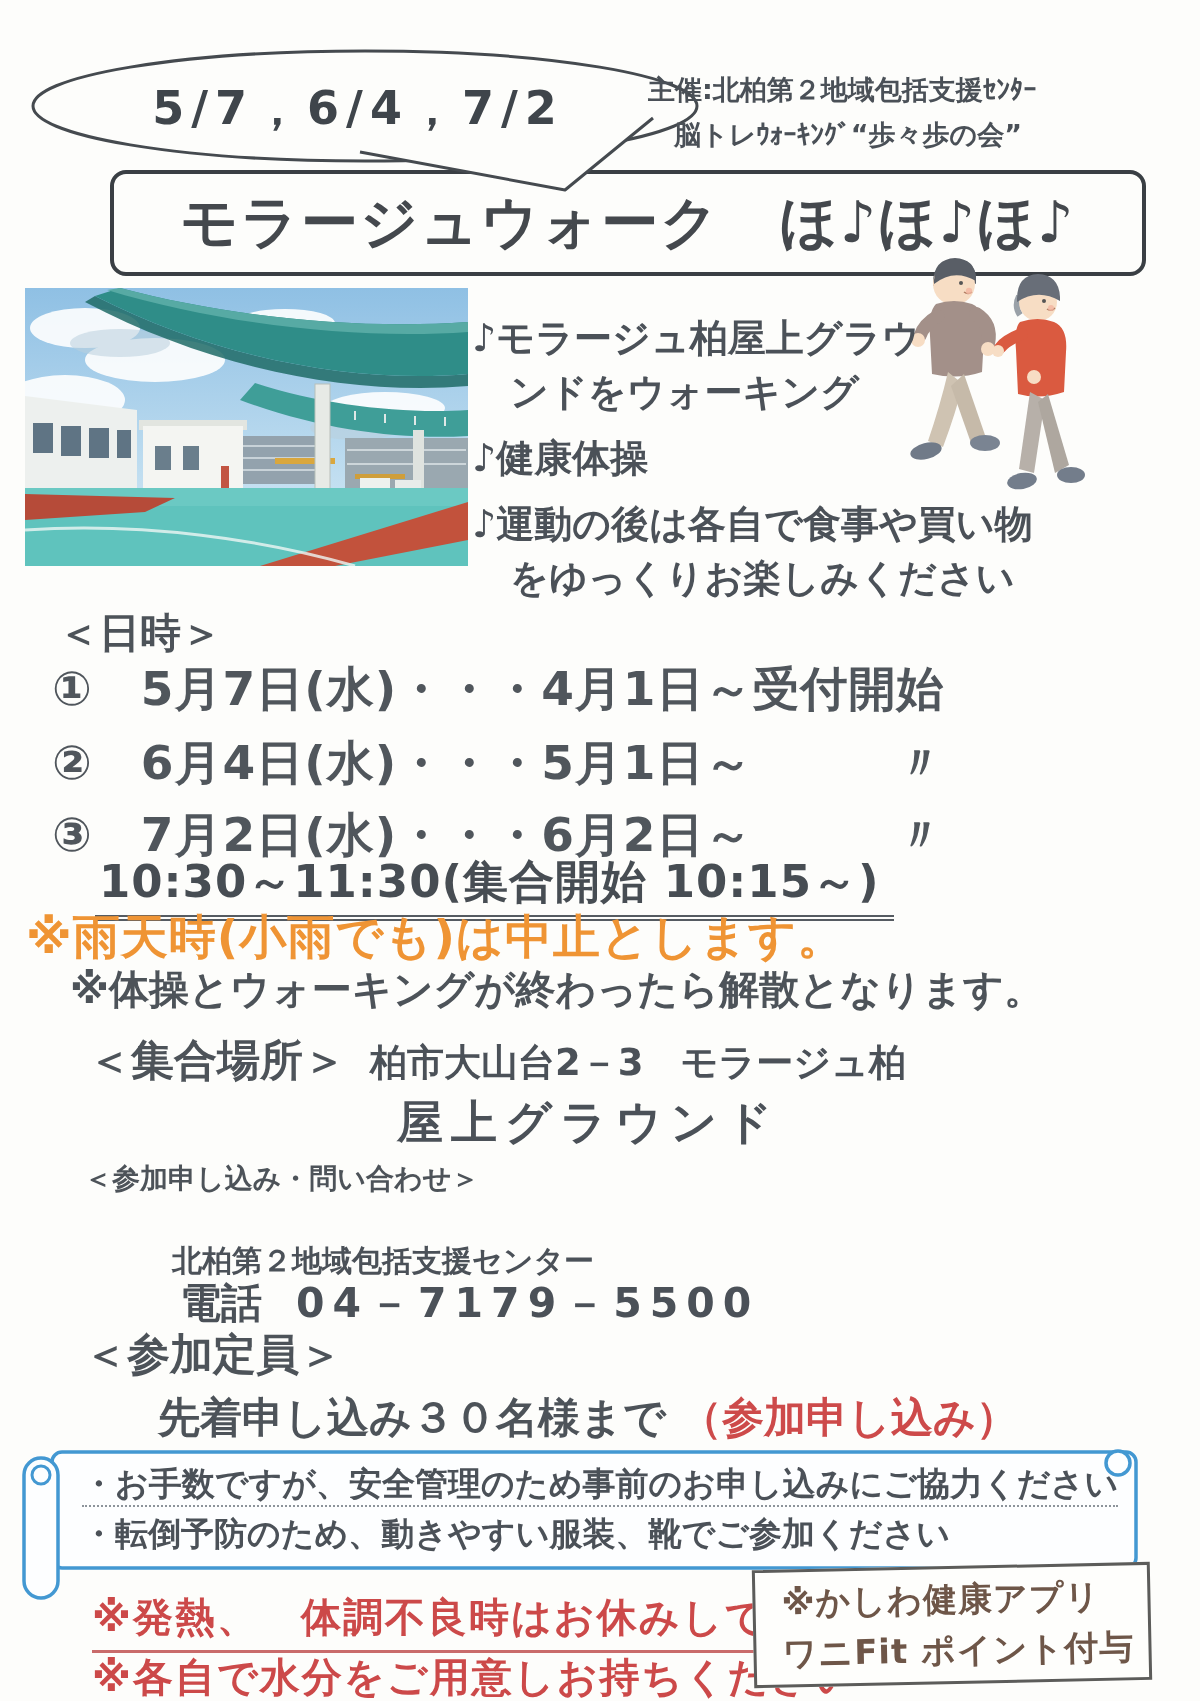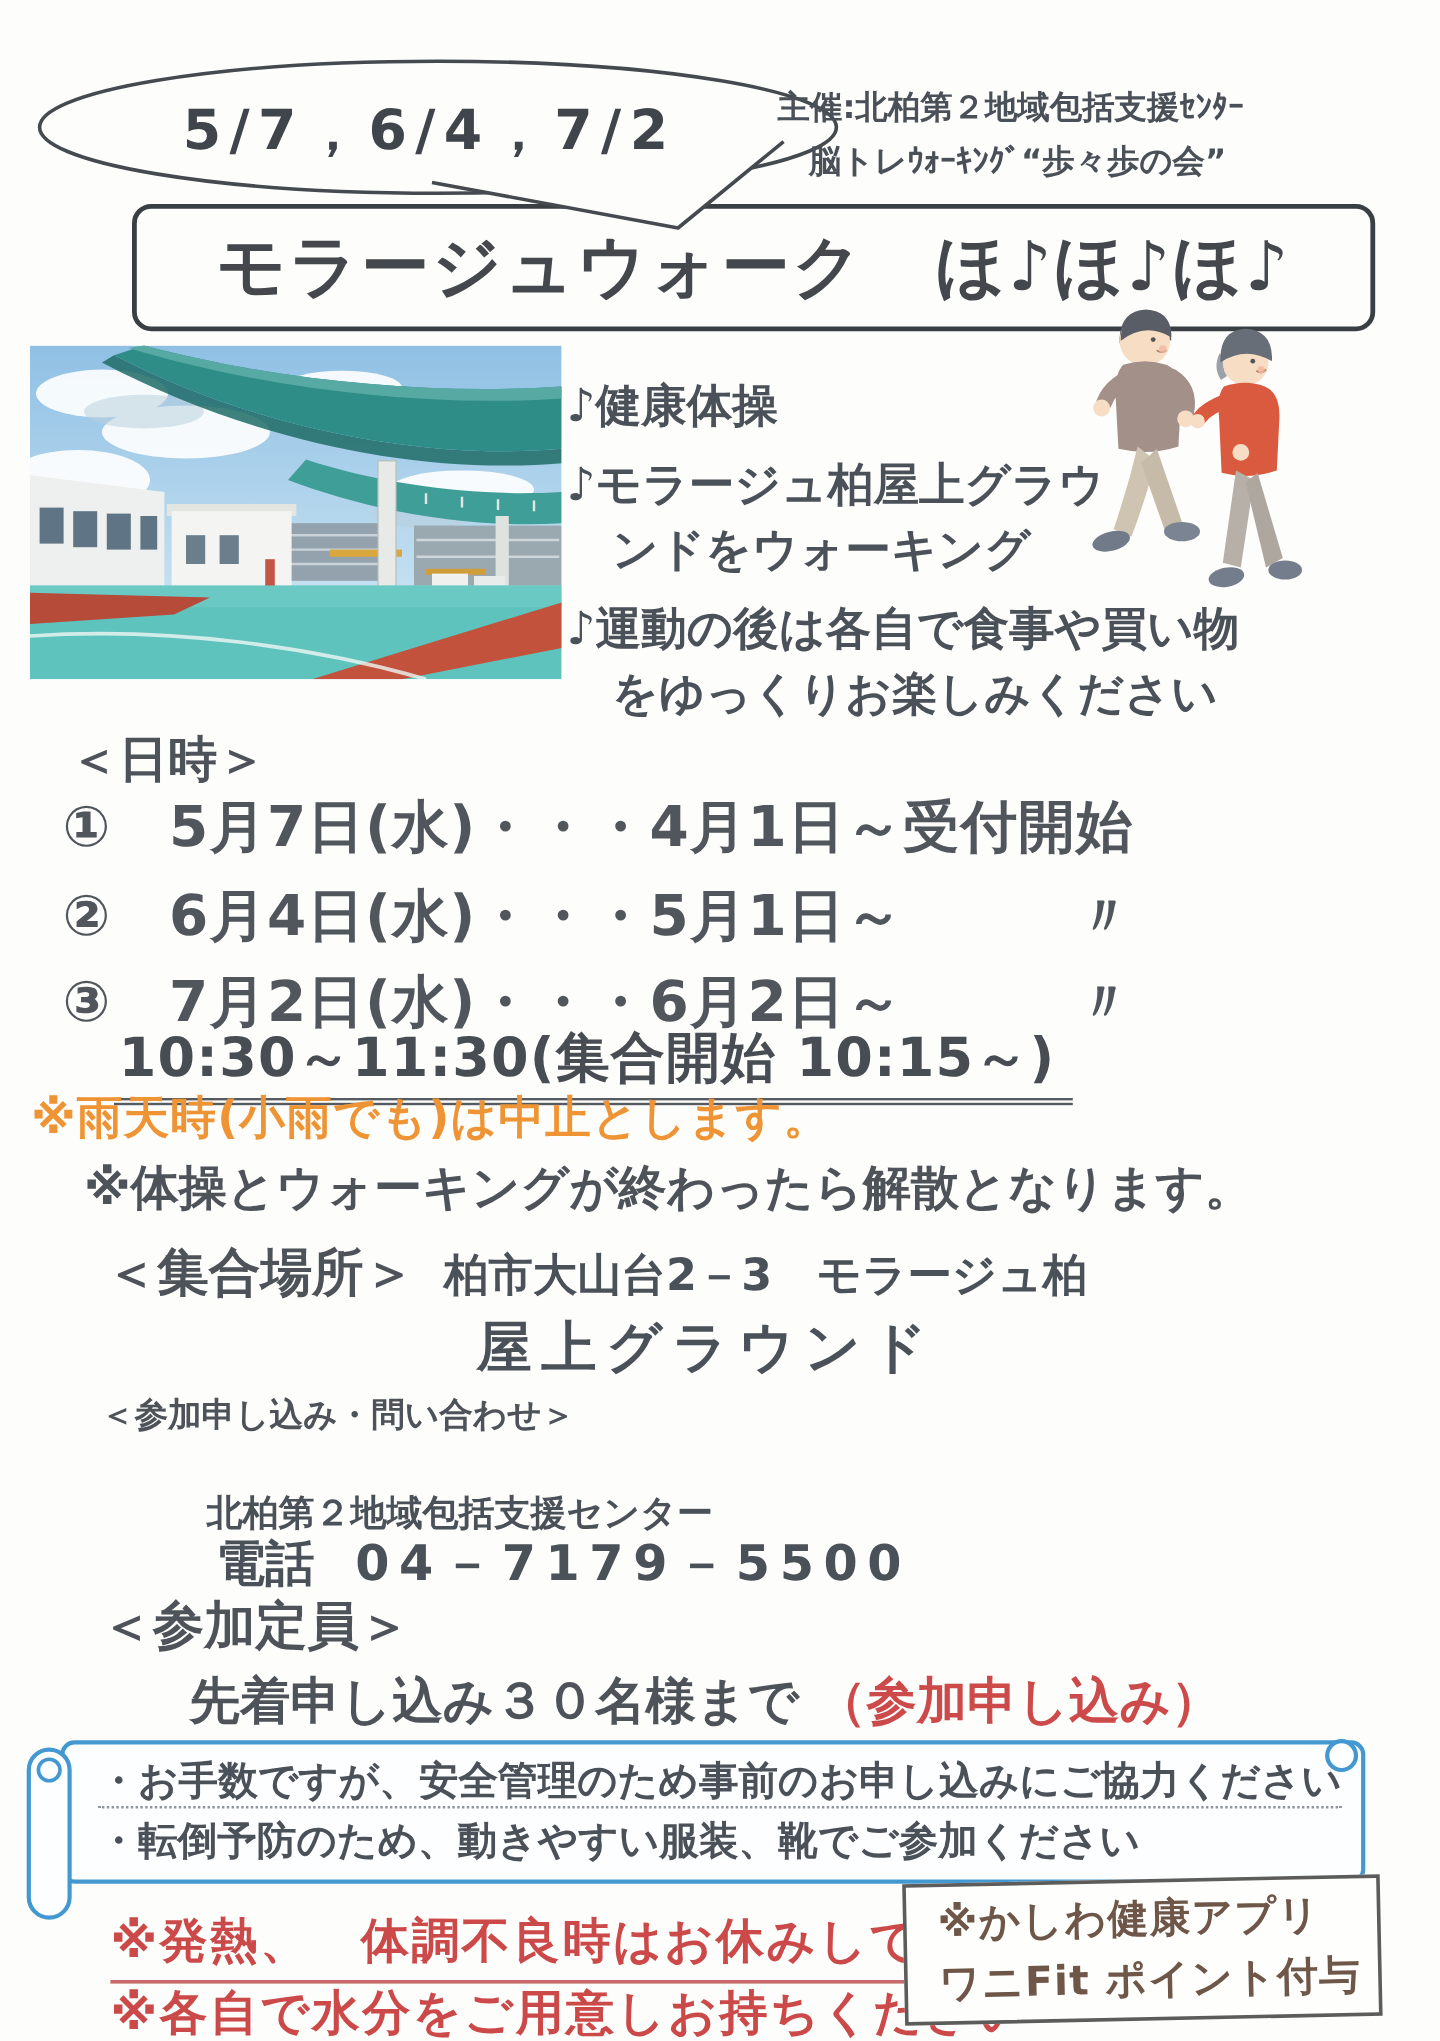--- a/index.html
+++ b/index.html
@@ -37,21 +37,21 @@
 
   
   .sec-heading{font-size:41px;font-weight:600;color:#4d5359;}
   .sched-item{font-size:47px;font-weight:600;color:#50565c;letter-spacing:1px;white-space:nowrap;}
   .time-line{
     position:absolute;left:95px;top:852px;
     font-size:45px;font-weight:bold;color:#474d53;
     letter-spacing:1px;border-bottom:6px double #555b61;padding:0 14px 3px 4px;white-space:nowrap;
   }
   .rain{position:absolute;left:26px;top:906px;
-    font-size:38px;font-weight:900;color:#ef9434;letter-spacing:1px;white-space:nowrap;}
+    font-size:47px;font-weight:900;color:#ef9434;letter-spacing:1px;white-space:nowrap;}
   .dismiss{position:absolute;left:70px;top:962px;
     font-size:40px;font-weight:600;color:#4d5359;white-space:nowrap;}
 
   .inline-row{display:flex;align-items:baseline;}
 
   .venue{position:absolute;left:385px;top:1092px;
     font-size:46px;font-weight:600;letter-spacing:8px;color:#4b5158;white-space:nowrap;margin-left:12px;}
 
   .contact-name{position:absolute;left:172px;top:1241px;font-size:30px;font-weight:600;color:#4b5158;}
   .phone-row{position:absolute;left:180px;top:1276px;font-size:41px;font-weight:600;color:#4b5158;}
@@ -201,23 +201,23 @@
     <circle cx="110" cy="107" r="6" fill="#f7ddc4"></circle>
     <circle cx="146" cy="133" r="7" fill="#f7ddc4"></circle>
     <path d="M142,148 L131,225 L146,229 L157,156 Z" fill="#b7b0a9"></path>
     <path d="M160,150 L181,221 L167,229 L150,158 Z" fill="#aea79f"></path>
     <ellipse cx="134" cy="237" rx="15" ry="8" fill="#737d8b" transform="rotate(-10 134 237)"></ellipse>
     <ellipse cx="183" cy="231" rx="14" ry="8" fill="#737d8b"></ellipse>
   </svg>
 
   <div class="features">
     <ul>
-      <li>♪健康体操</li>
       <li>♪モラージュ柏屋上グラウ
 　ンドをウォーキング</li>
+      <li>♪健康体操</li>
       <li>♪運動の後は各自で食事や買い物
 　をゆっくりお楽しみください</li>
     </ul>
   </div>
 
   <div class="abs sec-heading" style="left:58px;top:606px;">＜日時＞</div>
   <div class="abs sched-item" style="left:52px;top:658px;">①　5月7日(水)・・・4月1日～受付開始</div>
   <div class="abs sched-item" style="left:52px;top:732px;">②　6月4日(水)・・・5月1日～　　　〃</div>
   <div class="abs sched-item" style="left:52px;top:804px;">③　7月2日(水)・・・6月2日～　　　〃</div>
   <div class="time-line">10:30～11:30(集合開始 10:15～)</div>

